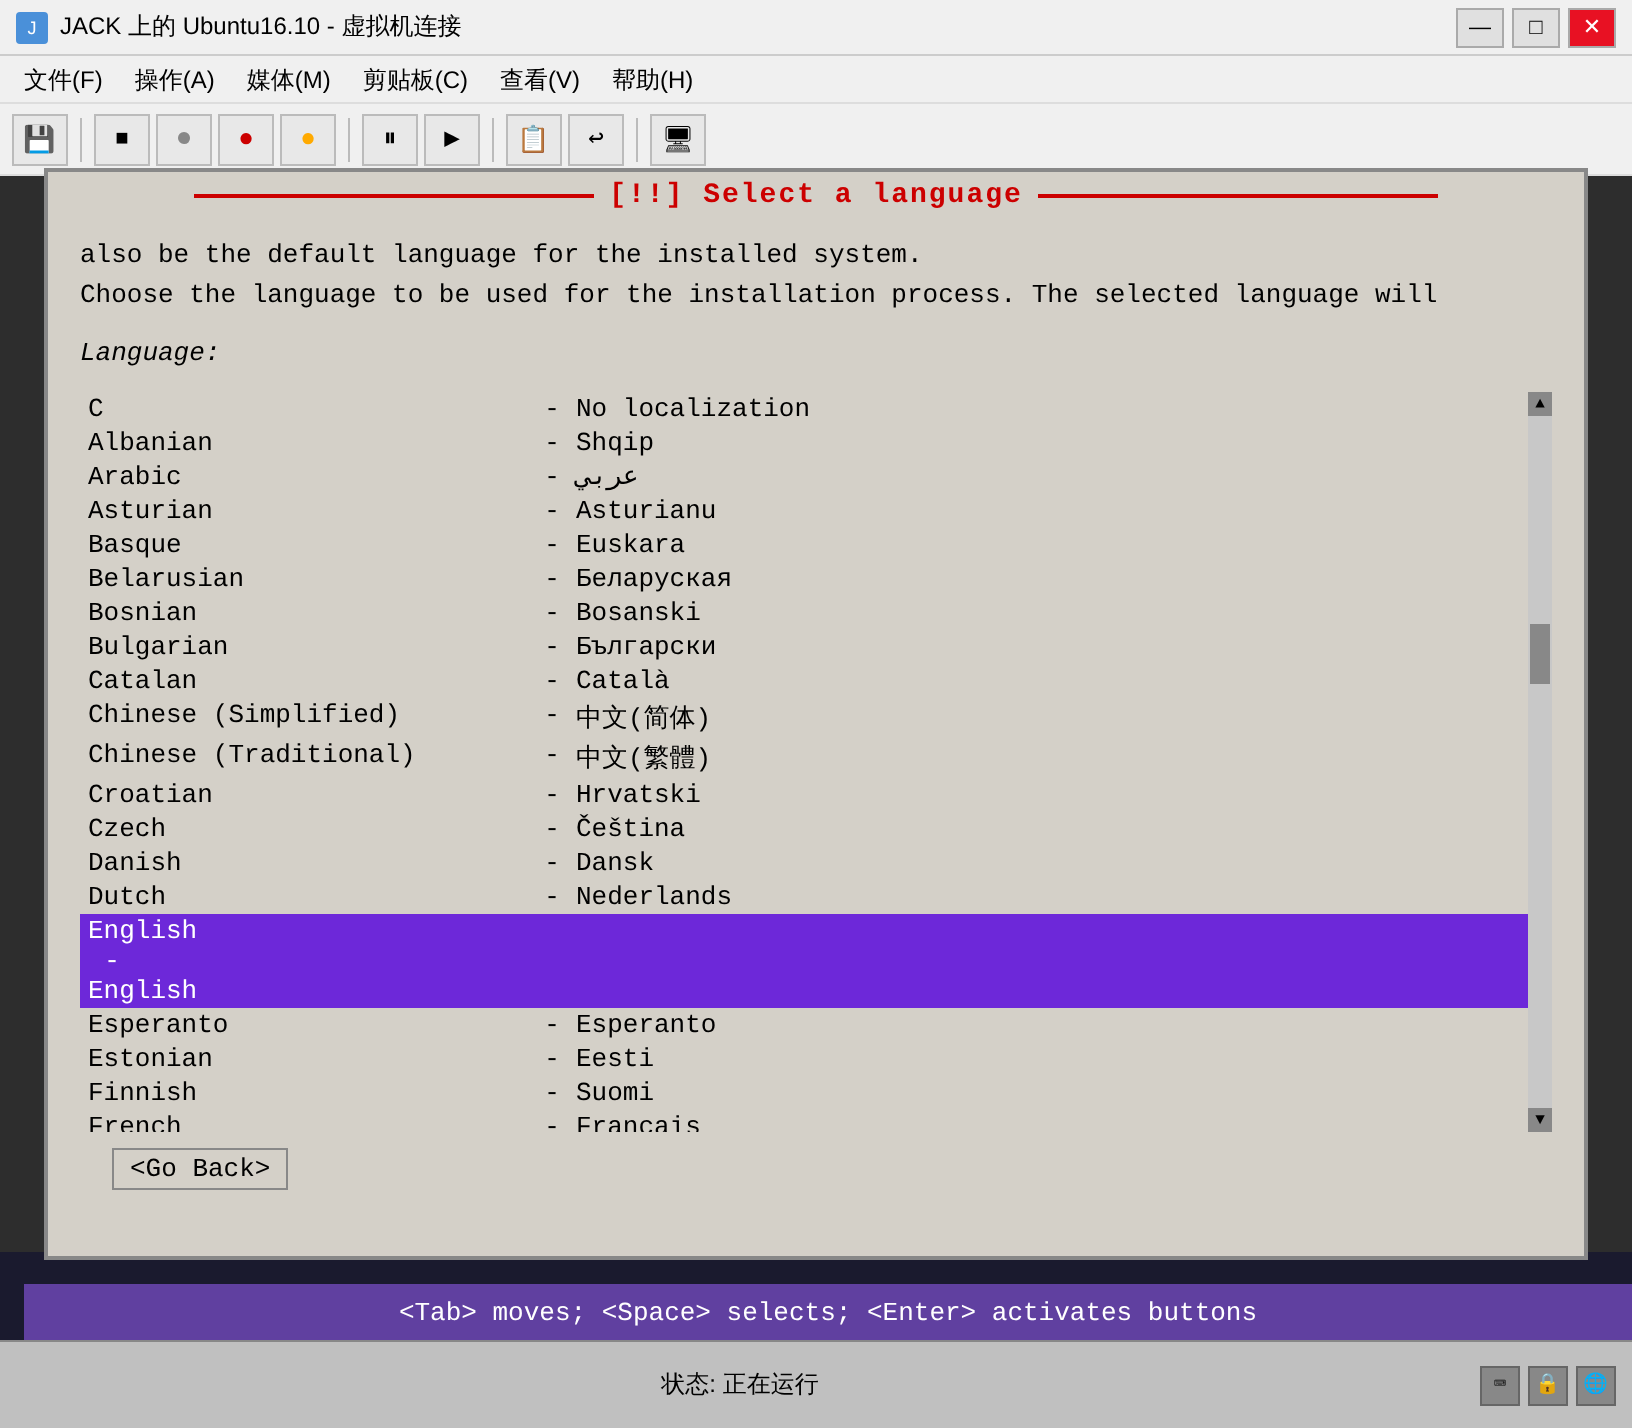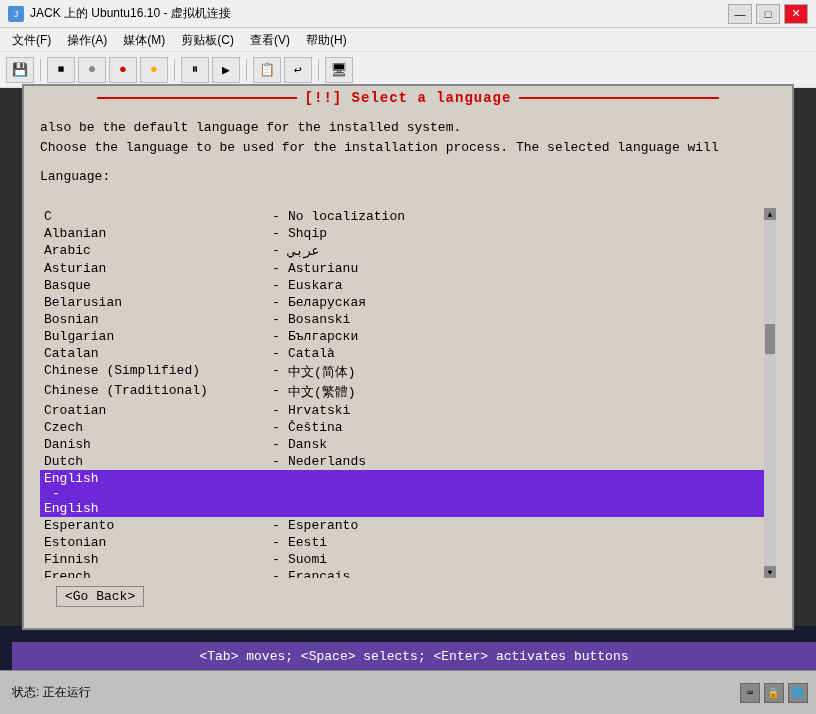--- a/index.html
+++ b/index.html
@@ -149,21 +149,22 @@
       color: #000;
       font-size: 13px;
     }
 
     .description-text {
       margin-bottom: 12px;
       line-height: 1.5;
     }
 
     .language-label {
-      margin-bottom: 16px;
+      margin-bottom: 4px;
+      font-style: italic;
     }
 
     
     .lang-list-container {
       position: relative;
       margin: 0 16px;
       height: 370px;
       overflow: hidden;
     }
     .lang-list {
@@ -270,20 +271,21 @@
       background: #c0c0c0;
       border-top: 1px solid #888;
       display: flex;
       align-items: center;
     }
     .status-text {
       padding: 0 12px;
       font-family: 'Microsoft YaHei', Arial, sans-serif;
       font-size: 12px;
       flex: 1;
+      text-align: center;
     }
     .status-icons {
       display: flex;
       align-items: center;
       padding-right: 8px;
       gap: 4px;
     }
     .status-icon {
       width: 20px;
       height: 20px;

